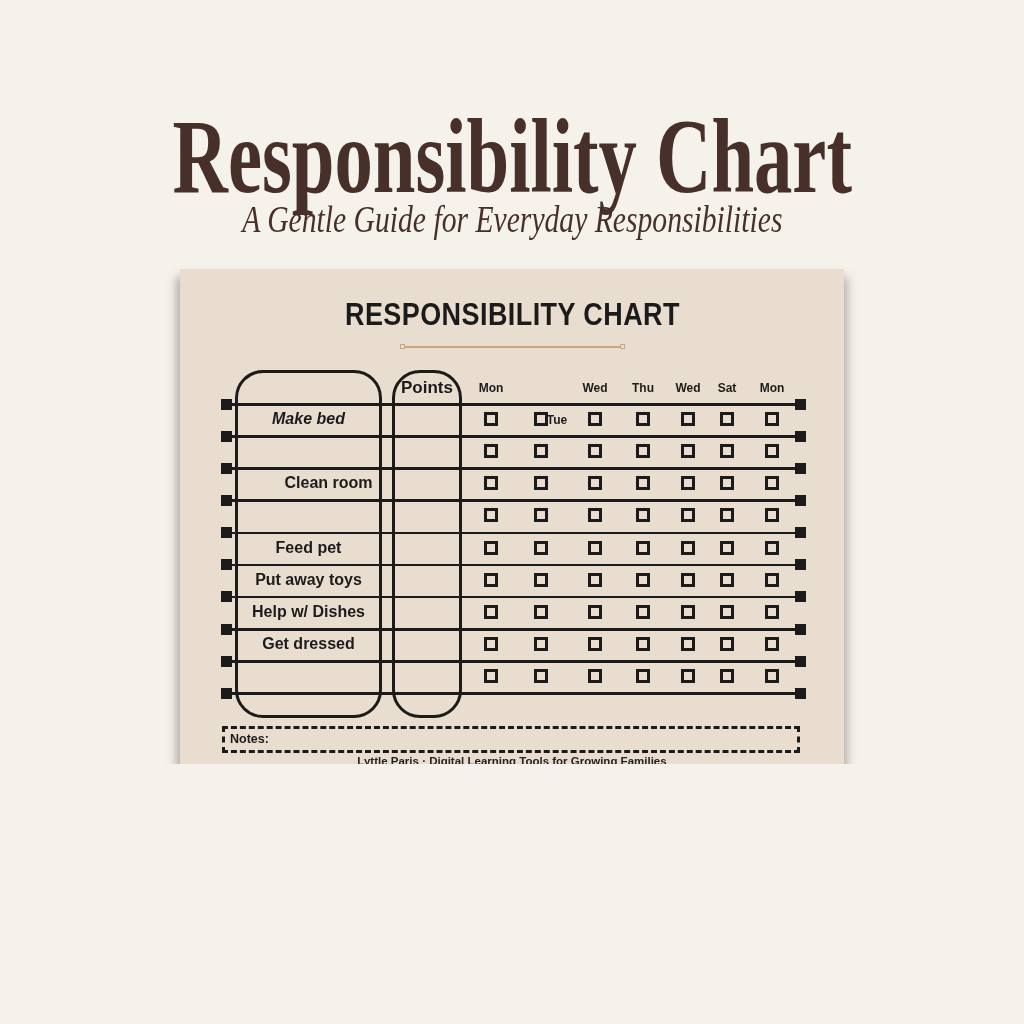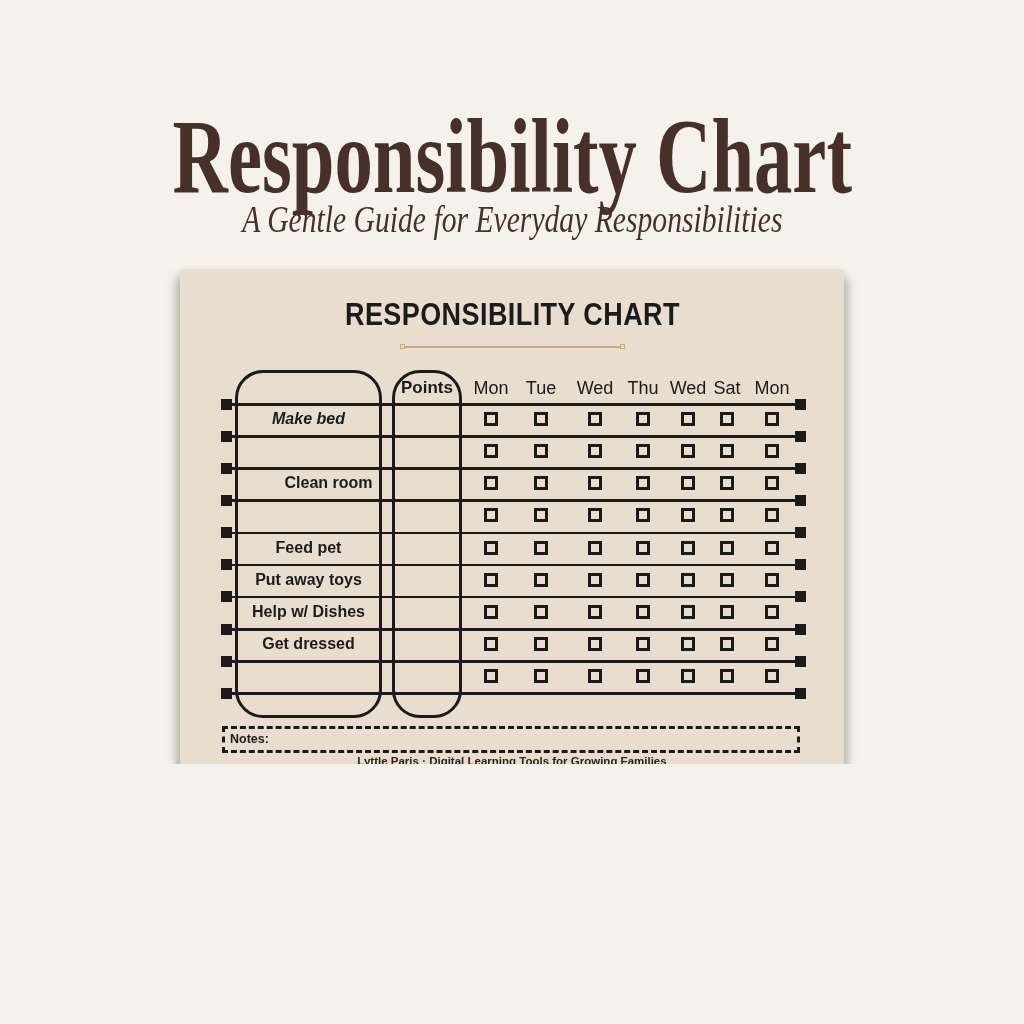--- a/index.html
+++ b/index.html
@@ -50,21 +50,21 @@
   .task-pill{left:55px;width:147px;}
   .points-pill{left:212px;width:70px;}
   .head-label{
     position:absolute;top:104px;height:30px;line-height:30px;text-align:center;
     font-weight:bold;font-size:17px;z-index:3;
   }
   .head-task{left:55px;width:147px;}
   .head-points{left:212px;width:70px;}
   .day-label{
     position:absolute;top:104px;width:46px;height:30px;line-height:30px;text-align:center;
-    font-weight:normal;font-size:18px;z-index:3;
+    font-weight:bold;font-size:12px;z-index:3;
   }
   .hline{
     position:absolute;left:47px;width:573px;height:2.5px;
     background:var(--ink,#1b1b1b);z-index:2;
   }
   .hline::before,.hline::after{
     content:"";position:absolute;width:11px;height:11px;top:-4.5px;
     background:var(--ink,#1b1b1b);
   }
   .hline::before{left:-6px}
@@ -133,21 +133,21 @@
       <div class="hline" style="top: 166.15px;"></div>
       <div class="hline" style="top: 198.3px;"></div>
       <div class="hline" style="top: 230.45px;"></div>
       <div class="hline" style="top: 262.6px;"></div>
       <div class="hline" style="top: 294.75px;"></div>
       <div class="hline" style="top: 326.9px;"></div>
       <div class="hline" style="top: 359.05px;"></div>
       <div class="hline" style="top: 391.2px;"></div>
       <div class="hline" style="top: 423.35px;"></div>
       <div class="day-label" style="left: 288px;">Mon</div>
-      <div class="day-label" style="left: 338px;">Tue</div>
+      <div class="day-label" style="left: 354px; margin-top: 32px;">Tue</div>
       <div class="day-label" style="left: 392px;">Wed</div>
       <div class="day-label" style="left: 440px;">Thu</div>
       <div class="day-label" style="left: 485px;">Wed</div>
       <div class="day-label" style="left: 524px;">Sat</div>
       <div class="day-label" style="left: 569px;">Mon</div>
       <div class="task-label" style="top: 134px; font-style: italic;">Make bed</div>
       <div class="checkbox" style="top: 143px; left: 304px;"></div>
       <div class="checkbox" style="top: 143px; left: 354px;"></div>
       <div class="checkbox" style="top: 143px; left: 408px;"></div>
       <div class="checkbox" style="top: 143px; left: 456px;"></div>

